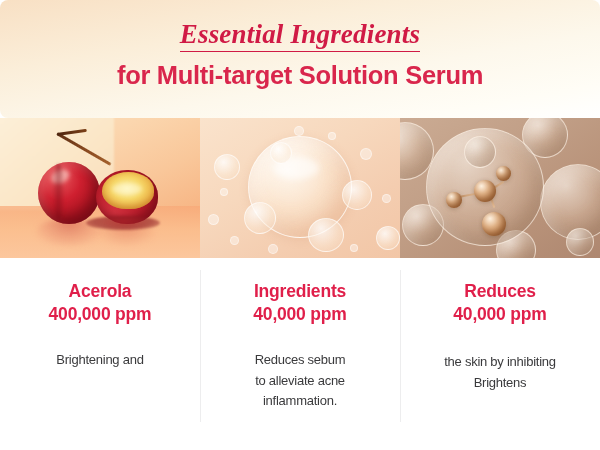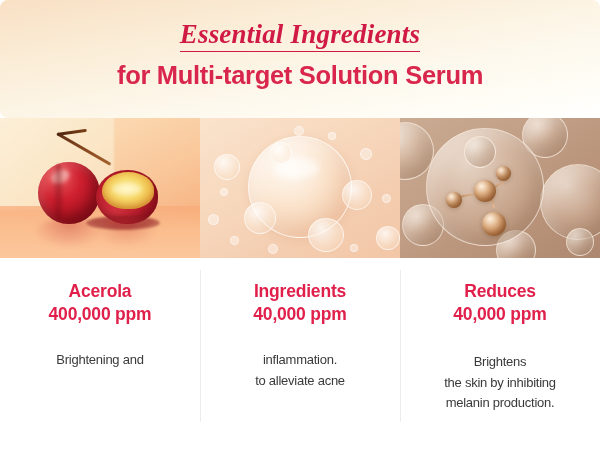--- a/index.html
+++ b/index.html
@@ -407,30 +407,30 @@
       <div class="ing-ppm">400,000 ppm</div>
       <div class="ing-desc">
         <span class="ln">Brightening and</span>
       </div>
     </div>
 
     <div class="col col-niacinamide">
       <div class="ing-name">Ingredients</div>
       <div class="ing-ppm">40,000 ppm</div>
       <div class="ing-desc">
+        <span class="ln">Reduces sebum</span>
+        <span class="ln">to alleviate acne</span>
         <span class="ln">inflammation.</span>
-        <span class="ln">to alleviate acne</span>
       </div>
     </div>
 
     <div class="col col-arbutin">
       <div class="ing-name">Reduces</div>
       <div class="ing-ppm">40,000 ppm</div>
       <div class="ing-desc">
+        <span class="ln">the skin by inhibiting</span>
         <span class="ln">Brightens</span>
-        <span class="ln">the skin by inhibiting</span>
-        <span class="ln">melanin production.</span>
       </div>
     </div>
 
   </div>
 
 </div>
 
 </body></html>

